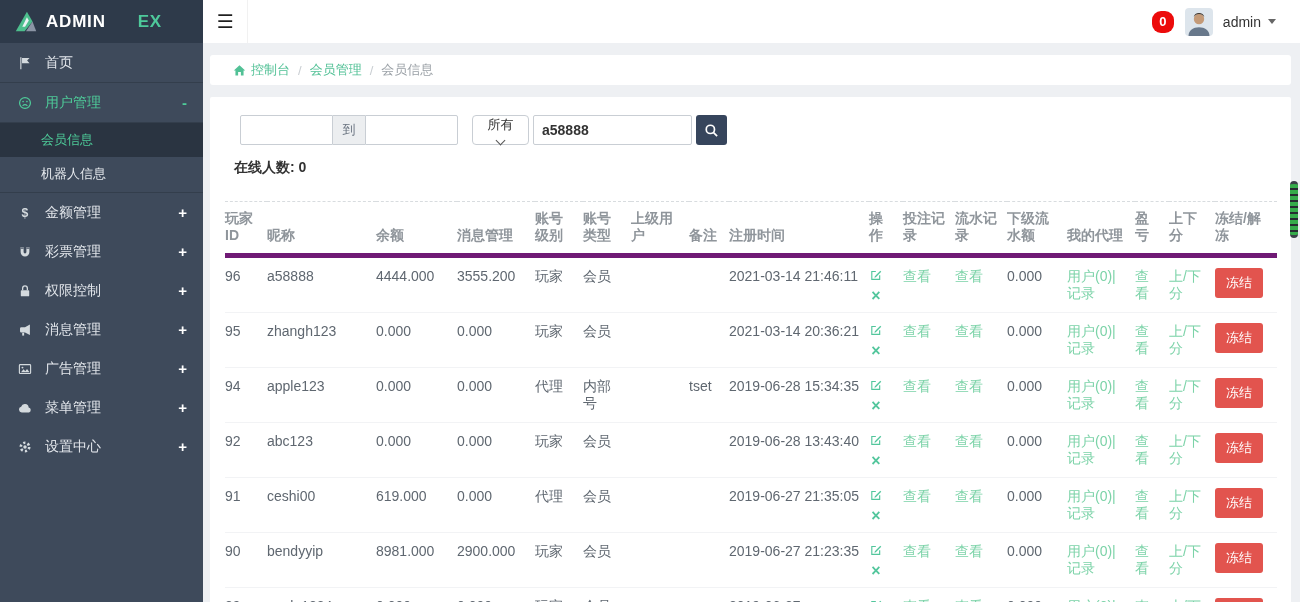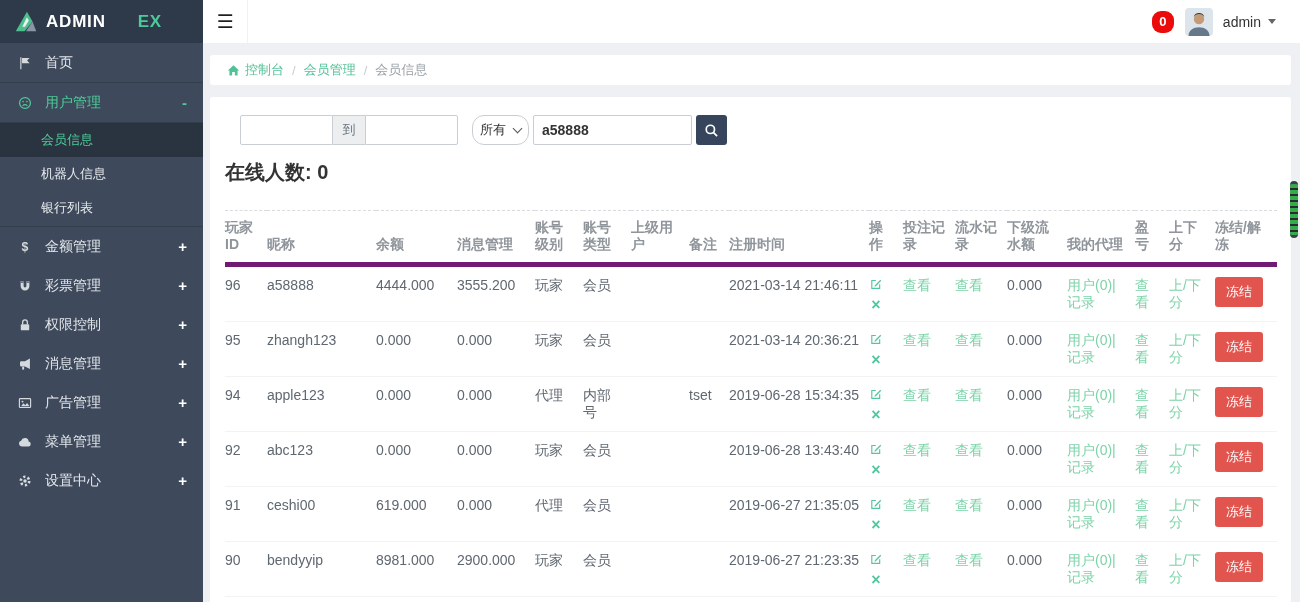--- a/index.html
+++ b/index.html
@@ -26,39 +26,39 @@
   .submenu{border-bottom:1px solid #333e4c;padding-bottom:1px;}
   
   .topbar{position:absolute;left:203px;top:0;right:0;height:43px;background:#fff;display:flex;align-items:center;z-index:2;}
   .hamburger{width:44px;height:43px;display:flex;align-items:center;justify-content:center;font-size:19px;font-weight:700;color:#1f1f1f;border-right:1px solid #f1f1f1;cursor:pointer;}
   .topbar-right{margin-left:auto;display:flex;align-items:center;padding-right:24px;}
   .badge{background:#ec0b0b;color:#fff;font-weight:700;font-size:13px;min-width:10px;padding:4px 6px;border-radius:9px;text-align:center;line-height:14px;cursor:pointer;}
   .avatar{width:28px;height:28px;border-radius:4px;overflow:hidden;margin-left:11px;cursor:pointer;display:block;}
   .username{font-size:14px;color:#333;margin-left:10px;cursor:pointer;}
   .caret{width:0;height:0;border-left:4px solid transparent;border-right:4px solid transparent;border-top:5px solid #666;margin-left:7px;}
   
-  .breadcrumb{position:absolute;left:210px;top:55px;width:1081px;height:30px;background:#fff;border-radius:3px;display:flex;align-items:center;padding-left:17px;box-sizing:border-box;font-size:13px;z-index:1;}
+  .breadcrumb{position:absolute;left:210px;top:55px;width:1081px;height:30px;background:#fff;border-radius:3px;display:flex;align-items:center;padding-left:23px;box-sizing:border-box;font-size:13px;z-index:1;}
   .home-icon{color:#52c196;display:inline-flex;margin-right:5px;}
   .home-icon svg{width:13px;height:13px;}
   .crumb{color:#52c196;text-decoration:none;cursor:pointer;}
   .crumb-sep{color:#c9ced2;margin:0 8px;}
   .crumb-current{color:#9aa0a6;}
   
   .panel{position:absolute;left:210px;top:97px;width:1081px;height:700px;background:#fff;border-radius:2px;padding:18px 15px;box-sizing:border-box;z-index:1;}
   .filters{margin-left:15px;display:flex;align-items:center;}
   .inp{height:30px;border:1px solid #c9ced4;padding:0 8px;font-size:14px;color:#333;box-sizing:border-box;outline:none;background:#fff;border-radius:2px;}
   .inp-start{width:93px;border-radius:2px 0 0 2px;}
   .addon{width:32px;height:30px;background:#eceef0;border:1px solid #c9ced4;border-left:none;border-right:none;color:#6a7480;font-size:13px;display:flex;align-items:center;justify-content:center;box-sizing:border-box;}
   .inp-end{width:93px;border-radius:0 2px 2px 0;}
-  .select{margin-left:14px;width:57px;height:30px;border:1px solid #c9ced4;border-radius:12px;display:flex;align-items:center;justify-content:space-between;padding:0 7px;box-sizing:border-box;font-size:13px;color:#333;background:#fff;cursor:pointer;}
+  .select{margin-left:14px;width:57px;height:30px;border:1px solid #c9ced4;border-radius:4px;display:flex;align-items:center;justify-content:space-between;padding:0 7px;box-sizing:border-box;font-size:13px;color:#333;background:#fff;cursor:pointer;flex-direction:column;}
   .sel-caret{width:6px;height:6px;border-right:1.5px solid #555;border-bottom:1.5px solid #555;transform:rotate(45deg);margin-top:-3px;}
   .inp-search{margin-left:4px;width:159px;font-weight:700;}
   .search-btn{margin-left:4px;width:31px;height:30px;background:#36455c;border:none;border-radius:3px;display:flex;align-items:center;justify-content:center;cursor:pointer;padding:0;}
   .search-btn svg{width:15px;height:15px;}
-  .online{margin:14px 0 0 0;font-size:20px;font-weight:700;color:#333;}
+  .online{margin:14px 0 0 9px;font-size:14px;font-weight:700;color:#333;}
   
   table{border-collapse:collapse;table-layout:fixed;width:1052px;margin-top:24px;border-top:1px dashed #d8dcdf;}
   thead th{text-align:left;font-size:14px;font-weight:700;color:#8f959b;padding:8px 8px 9px 0;line-height:17px;vertical-align:bottom;border-bottom:5px solid #701a75;}
   tbody td{font-size:14px;color:#5f6770;padding:10px 8px 9px 0;line-height:17px;vertical-align:top;border-bottom:1px solid #f2f3f5;}
   .tlink{color:#7cd3a8;text-decoration:none;cursor:pointer;}
   .cell-agent .tlink{word-break:break-all;margin-top:9px;}
   .op-edit{display:block;color:#52c69c;cursor:pointer;line-height:14px;}
   .op-edit svg{width:14px;height:14px;}
   .op-del{display:block;color:#52c69c;font-weight:900;font-size:16px;line-height:15px;margin-top:4px;cursor:pointer;width:14px;text-align:center;}
   .freeze-btn{background:#e2544e;color:#fff;border:none;border-radius:3px;font-size:13px;padding:6px 11px;cursor:pointer;font-family:inherit;}
@@ -102,21 +102,20 @@
               <circle cx="10.2" cy="6.4" r=".95" fill="currentColor"></circle>
               <path d="M5.2 11.2c1.8-1.7 3.8-1.7 5.6 0" fill="none" stroke="currentColor" stroke-width="1.2"></path>
             </svg>
           </span>
           <span class="mi-label">用户管理</span>
           <span class="mi-toggle">-</span>
         </div>
         <div class="submenu">
           <div class="submenu-item active">会员信息</div>
           <div class="submenu-item">机器人信息</div>
-          <div class="submenu-item">银行列表</div>
         </div>
         <div class="menu-item">
           <span class="mi-icon">
             <svg viewBox="0 0 16 16">
               <text x="8" y="13" text-anchor="middle" font-size="14" font-weight="bold" fill="currentColor" font-family="inherit">$</text>
             </svg>
           </span>
           <span class="mi-label">金额管理</span>
           <span class="mi-toggle">+</span>
         </div>

